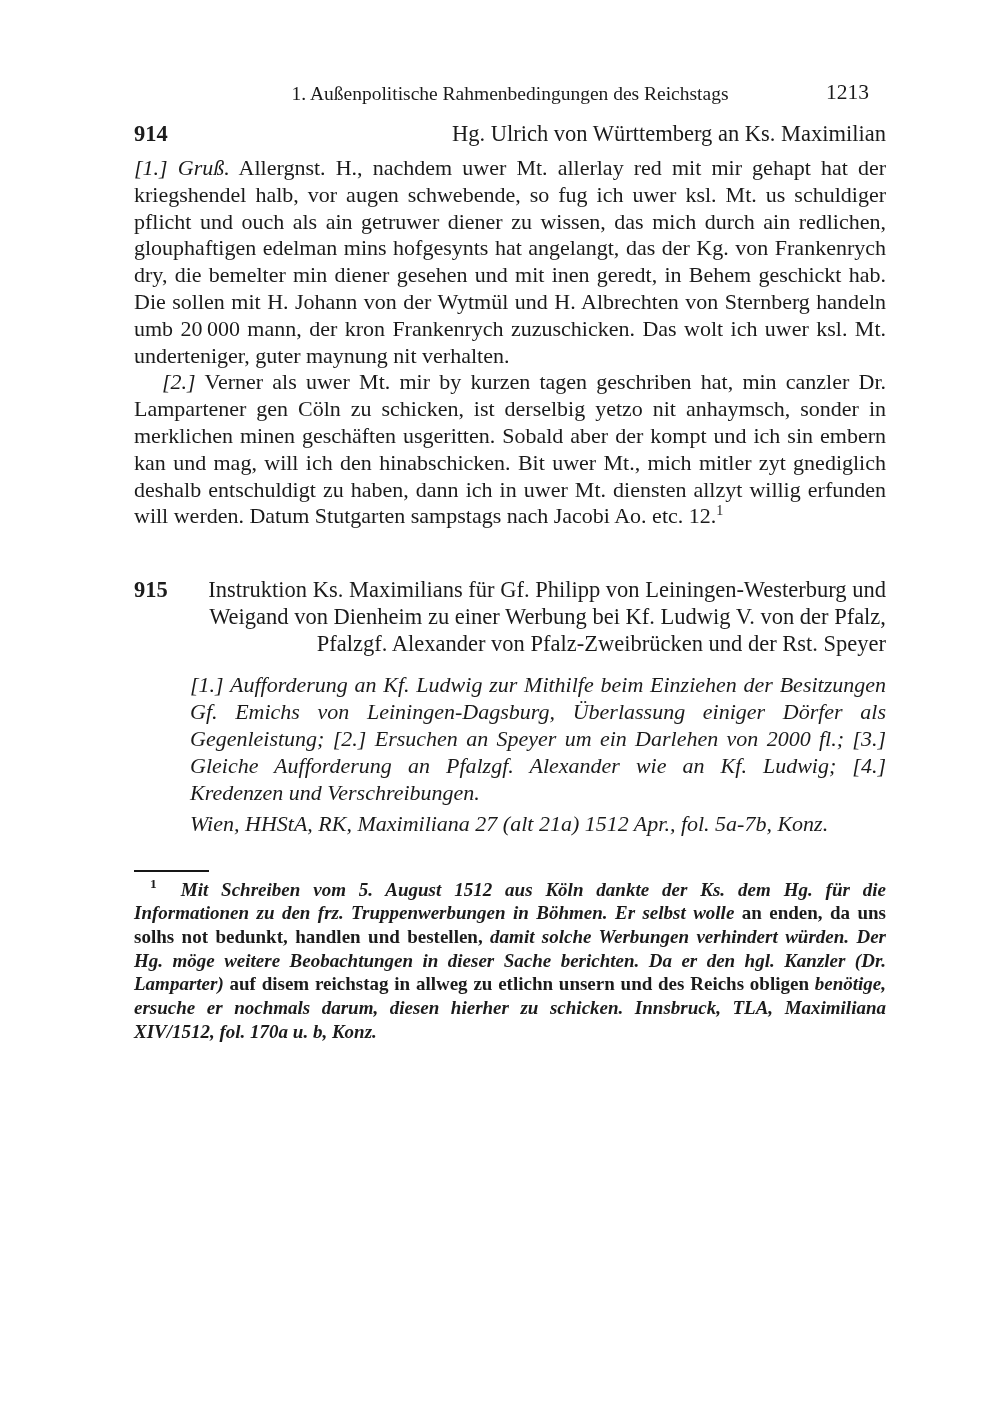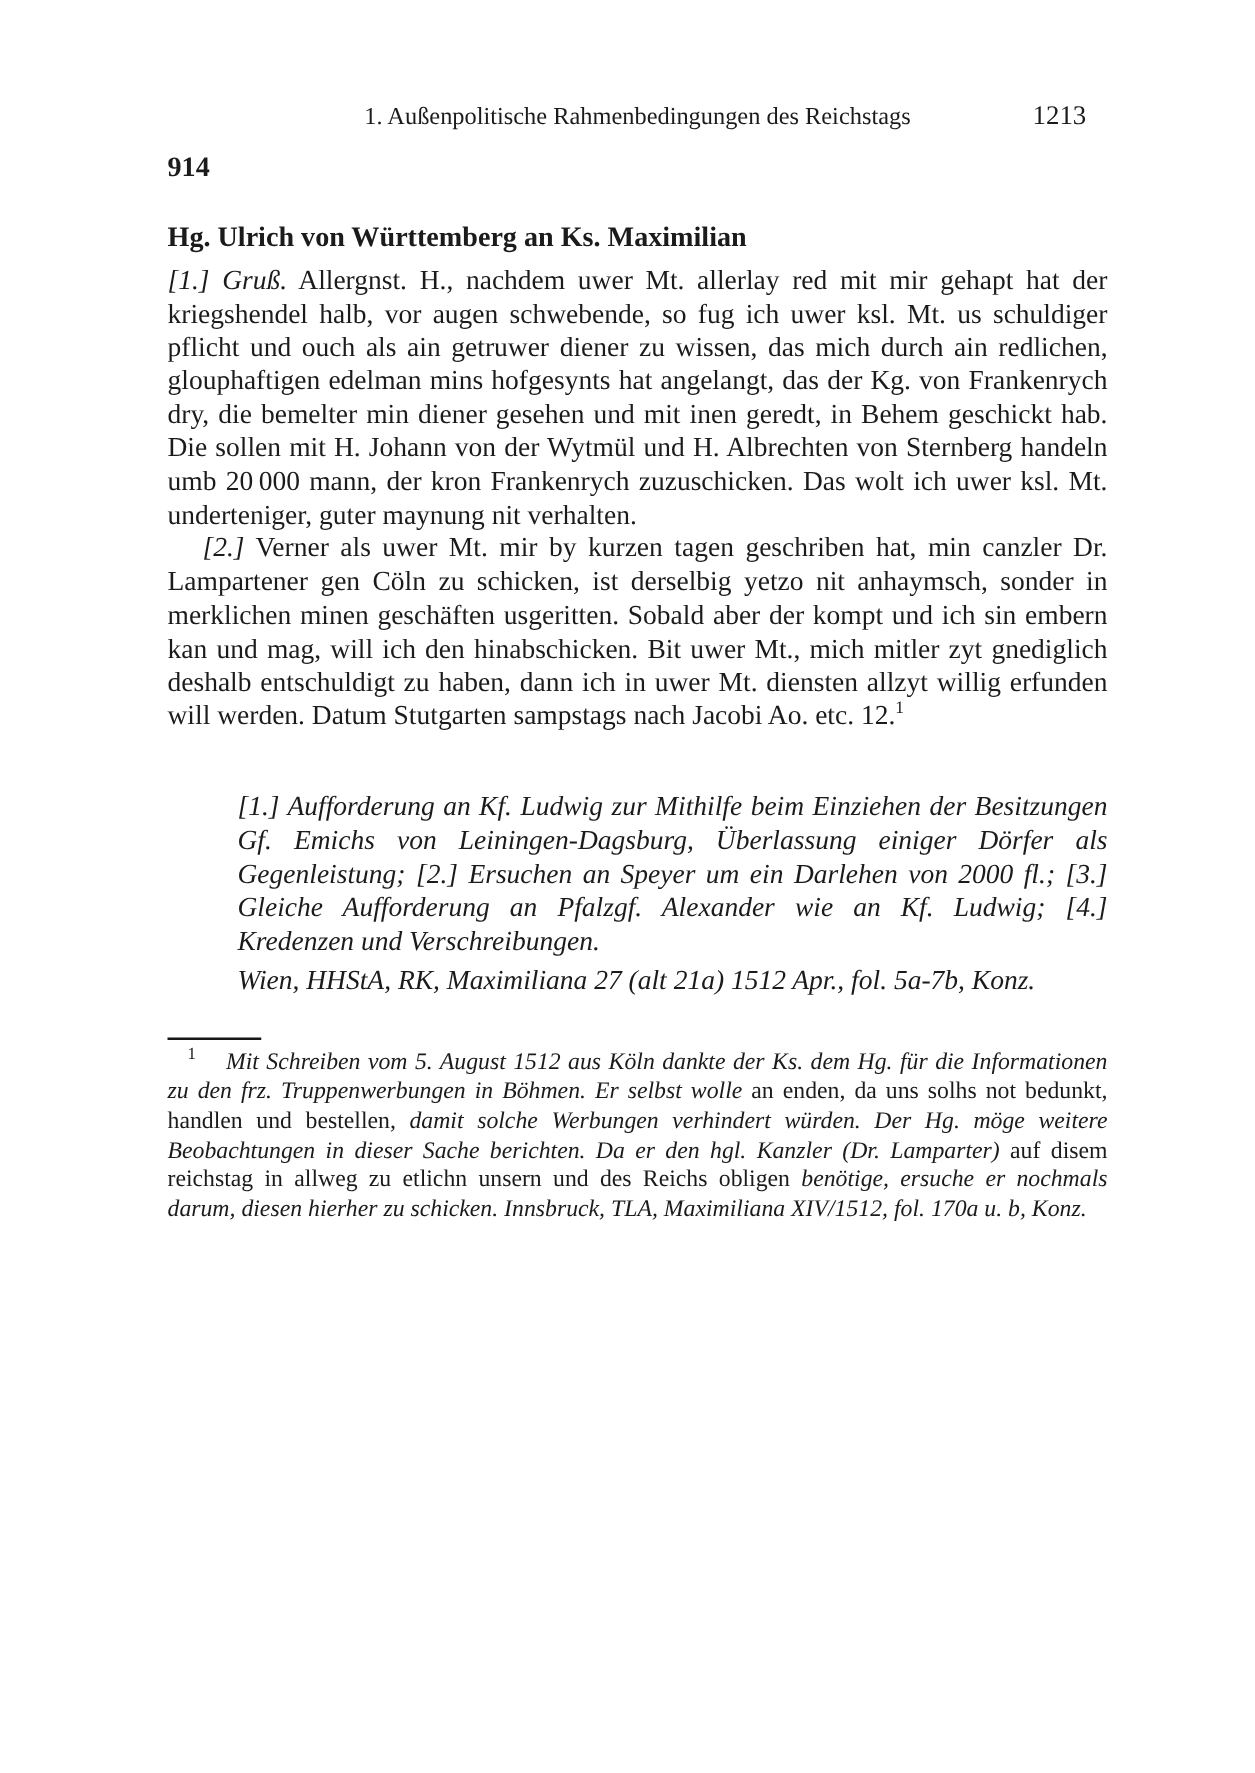--- a/index.html
+++ b/index.html
@@ -29,26 +29,26 @@
   .entry-head { display: flex; align-items: flex-start; }
   .entry-num {
     flex: 0 0 56px;
     font-weight: bold;
     font-size: 22.5px;
     line-height: 27px;
   }
   .entry-title {
     flex: 1;
     margin: 0;
-    font-weight: bold;
+    font-weight: normal;
     font-size: 22.5px;
     line-height: 27px;
-    text-align: center;
+    text-align: right;
   }
-  .entry-914 .entry-head { margin-top: 15px; flex-direction: column; }
+  .entry-914 .entry-head { margin-top: 15px; }
   .entry-915 { margin-top: 46px; }
 
   .entry-meta { margin-left: 56px; }
   .summary {
     margin: 15px 0 0 0;
     font-style: italic;
     font-size: 22px;
     line-height: 26.9px;
     text-align: justify;
   }
@@ -68,21 +68,21 @@
   }
   .body-para { margin: 0; }
   .body-para.indent { text-indent: 28px; }
   .it { font-style: italic; }
   sup.fn-ref {
     font-size: 14px;
     line-height: 0;
     vertical-align: super;
   }
 
-  .footnotes { margin-top: 32px; }
+  .footnotes { margin-top: 32px; font-weight: bold; }
   .fn-rule {
     width: 75px; height: 0;
     border-top: 2px solid #161616;
     margin-bottom: 6px;
   }
   .footnote {
     margin: 0;
     font-size: 19px;
     line-height: 23.7px;
     text-align: justify;
@@ -111,20 +111,24 @@
         <span class="entry-num">914</span>
         <h2 class="entry-title">Hg. Ulrich von Württemberg an Ks. Maximilian</h2>
       </div>
       <div class="entry-body">
         <p class="body-para"><span class="it">[1.] Gruß.</span><span> Allergnst. H., nachdem uwer Mt. allerlay red mit mir gehapt hat der kriegshendel halb, vor augen schwebende, so fug ich uwer ksl. Mt. us schuldiger pflicht und ouch als ain getruwer diener zu wissen, das mich durch ain redlichen, glouphaftigen edelman mins hofgesynts hat angelangt, das der Kg. von Frankenrych dry, die bemelter min diener gesehen und mit inen geredt, in Behem geschickt hab. Die sollen mit H. Johann von der Wytmül und H. Albrechten von Sternberg handeln umb 20 000 mann, der kron Frankenrych zuzuschicken. Das wolt ich uwer ksl. Mt. underteniger, guter maynung nit verhalten.</span></p>
         <p class="body-para indent"><span class="it">[2.]</span><span> Verner als uwer Mt. mir by kurzen tagen geschriben hat, min canzler Dr. Lampartener gen Cöln zu schicken, ist derselbig yetzo nit anhaymsch, sonder in merklichen minen geschäften usgeritten. Sobald aber der kompt und ich sin embern kan und mag, will ich den hinabschicken. Bit uwer Mt., mich mitler zyt gnediglich deshalb entschuldigt zu haben, dann ich in uwer Mt. diensten allzyt willig erfunden will werden. Datum Stutgarten sampstags nach Jacobi Ao. etc. 12.</span><sup class="fn-ref">1</sup></p>
       </div>
     </section>
 
     <section class="entry entry-915">
+      <div class="entry-head">
+        <span class="entry-num">915</span>
+        <h2 class="entry-title">Instruktion Ks. Maximilians für Gf. Philipp von Leiningen-Westerburg und Weigand von Dienheim zu einer Werbung bei Kf. Ludwig V. von der Pfalz, Pfalzgf. Alexander von Pfalz-Zweibrücken und der Rst. Speyer</h2>
+      </div>
       <div class="entry-meta">
         <p class="summary">[1.] Aufforderung an Kf. Ludwig zur Mithilfe beim Einziehen der Besitzungen Gf. Emichs von Leiningen-Dagsburg, Überlassung einiger Dörfer als Gegenleistung; [2.] Ersuchen an Speyer um ein Darlehen von 2000 fl.; [3.] Gleiche Aufforderung an Pfalzgf. Alexander wie an Kf. Ludwig; [4.] Kredenzen und Verschreibungen.</p>
         <p class="sourceline">Wien, HHStA, RK, Maximiliana 27 (alt 21a) 1512 Apr., fol. 5a-7b, Konz.</p>
       </div>
     </section>
 
     <footer class="footnotes">
       <div class="fn-rule"></div>
       <p class="footnote"><sup class="fn-marker">1</sup><span class="it">Mit Schreiben vom 5. August 1512 aus Köln dankte der Ks. dem Hg. für die Informationen zu den frz. Truppenwerbungen in Böhmen. Er selbst wolle</span><span> an enden, da uns solhs not bedunkt, handlen und bestellen,</span><span class="it"> damit solche Werbungen verhindert würden. Der Hg. möge weitere Beobachtungen in dieser Sache berichten. Da er den hgl. Kanzler (Dr. Lamparter)</span><span> auf disem reichstag in allweg zu etlichn unsern und des Reichs obligen</span><span class="it"> benötige, ersuche er nochmals darum, diesen hierher zu schicken. Innsbruck, TLA, Maximiliana XIV/1512, fol. 170a u. b, Konz.</span></p>
     </footer>

